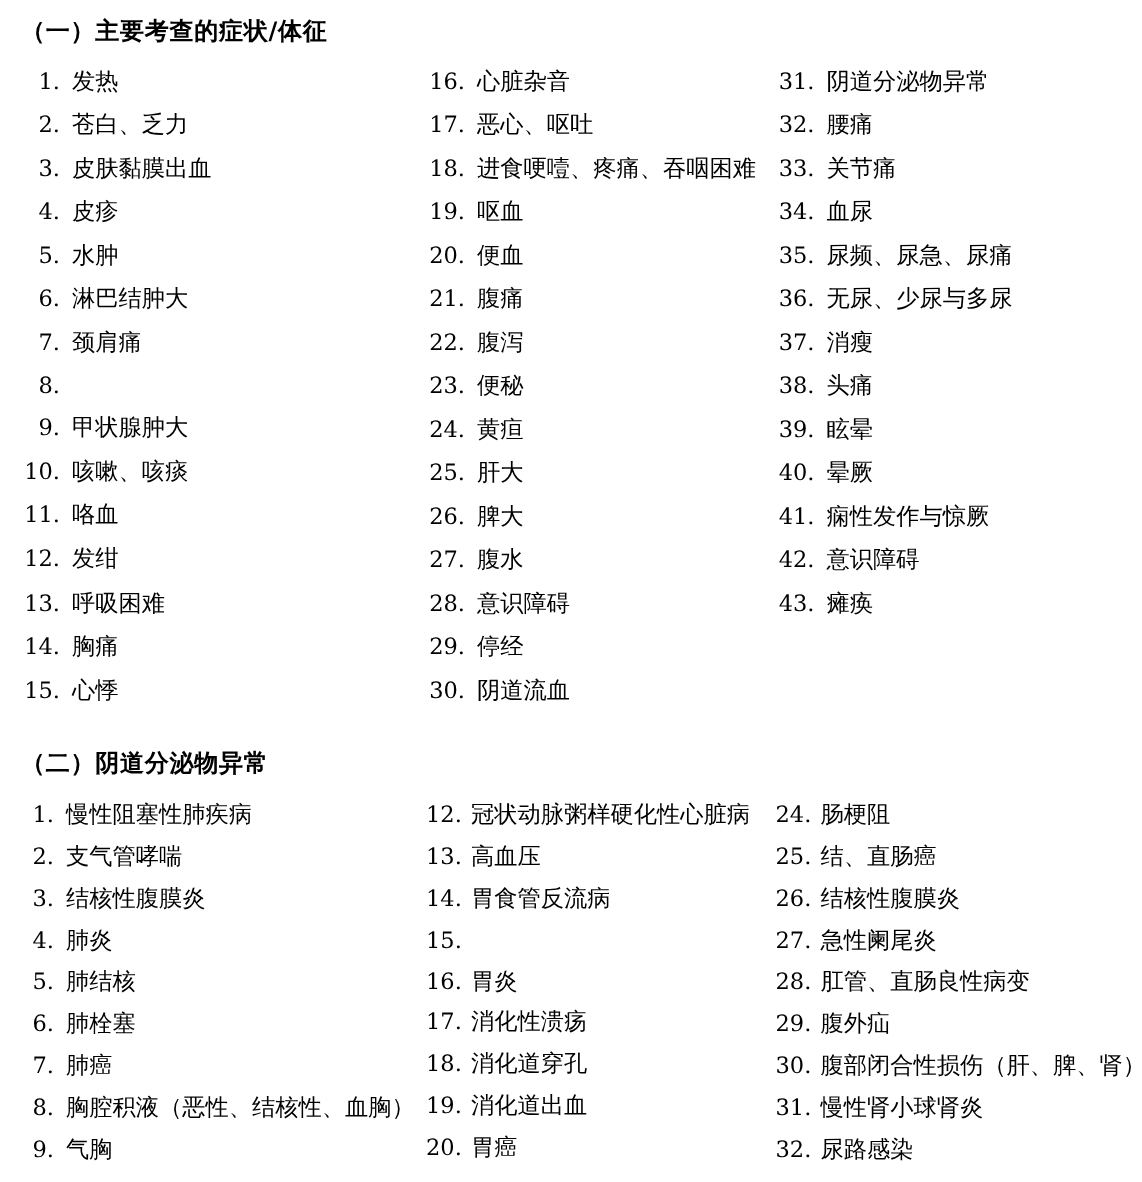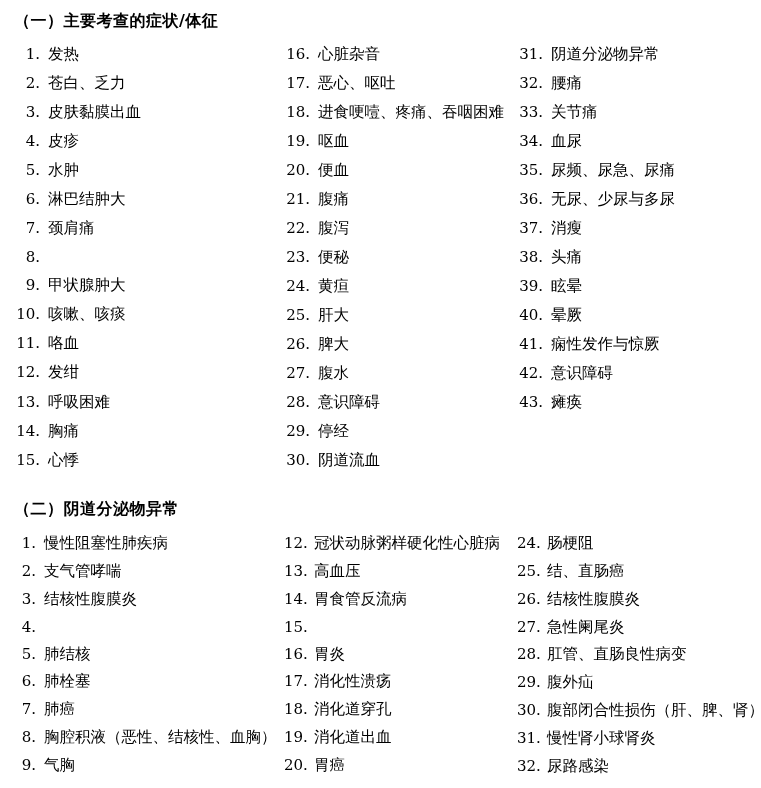--- a/index.html
+++ b/index.html
@@ -285,20 +285,21 @@
         <li>
             <span class="num">2.</span>
             <span class="txt">支气管哮喘</span>
           </li>
         <li>
             <span class="num">3.</span>
             <span class="txt">结核性腹膜炎</span>
           </li>
         <li>
             <span class="num">4.</span>
+            <span class="txt">肺炎</span>
           </li>
         <li>
             <span class="num">5.</span>
             <span class="txt">肺结核</span>
           </li>
         <li>
             <span class="num">6.</span>
             <span class="txt">肺栓塞</span>
           </li>
         <li>

